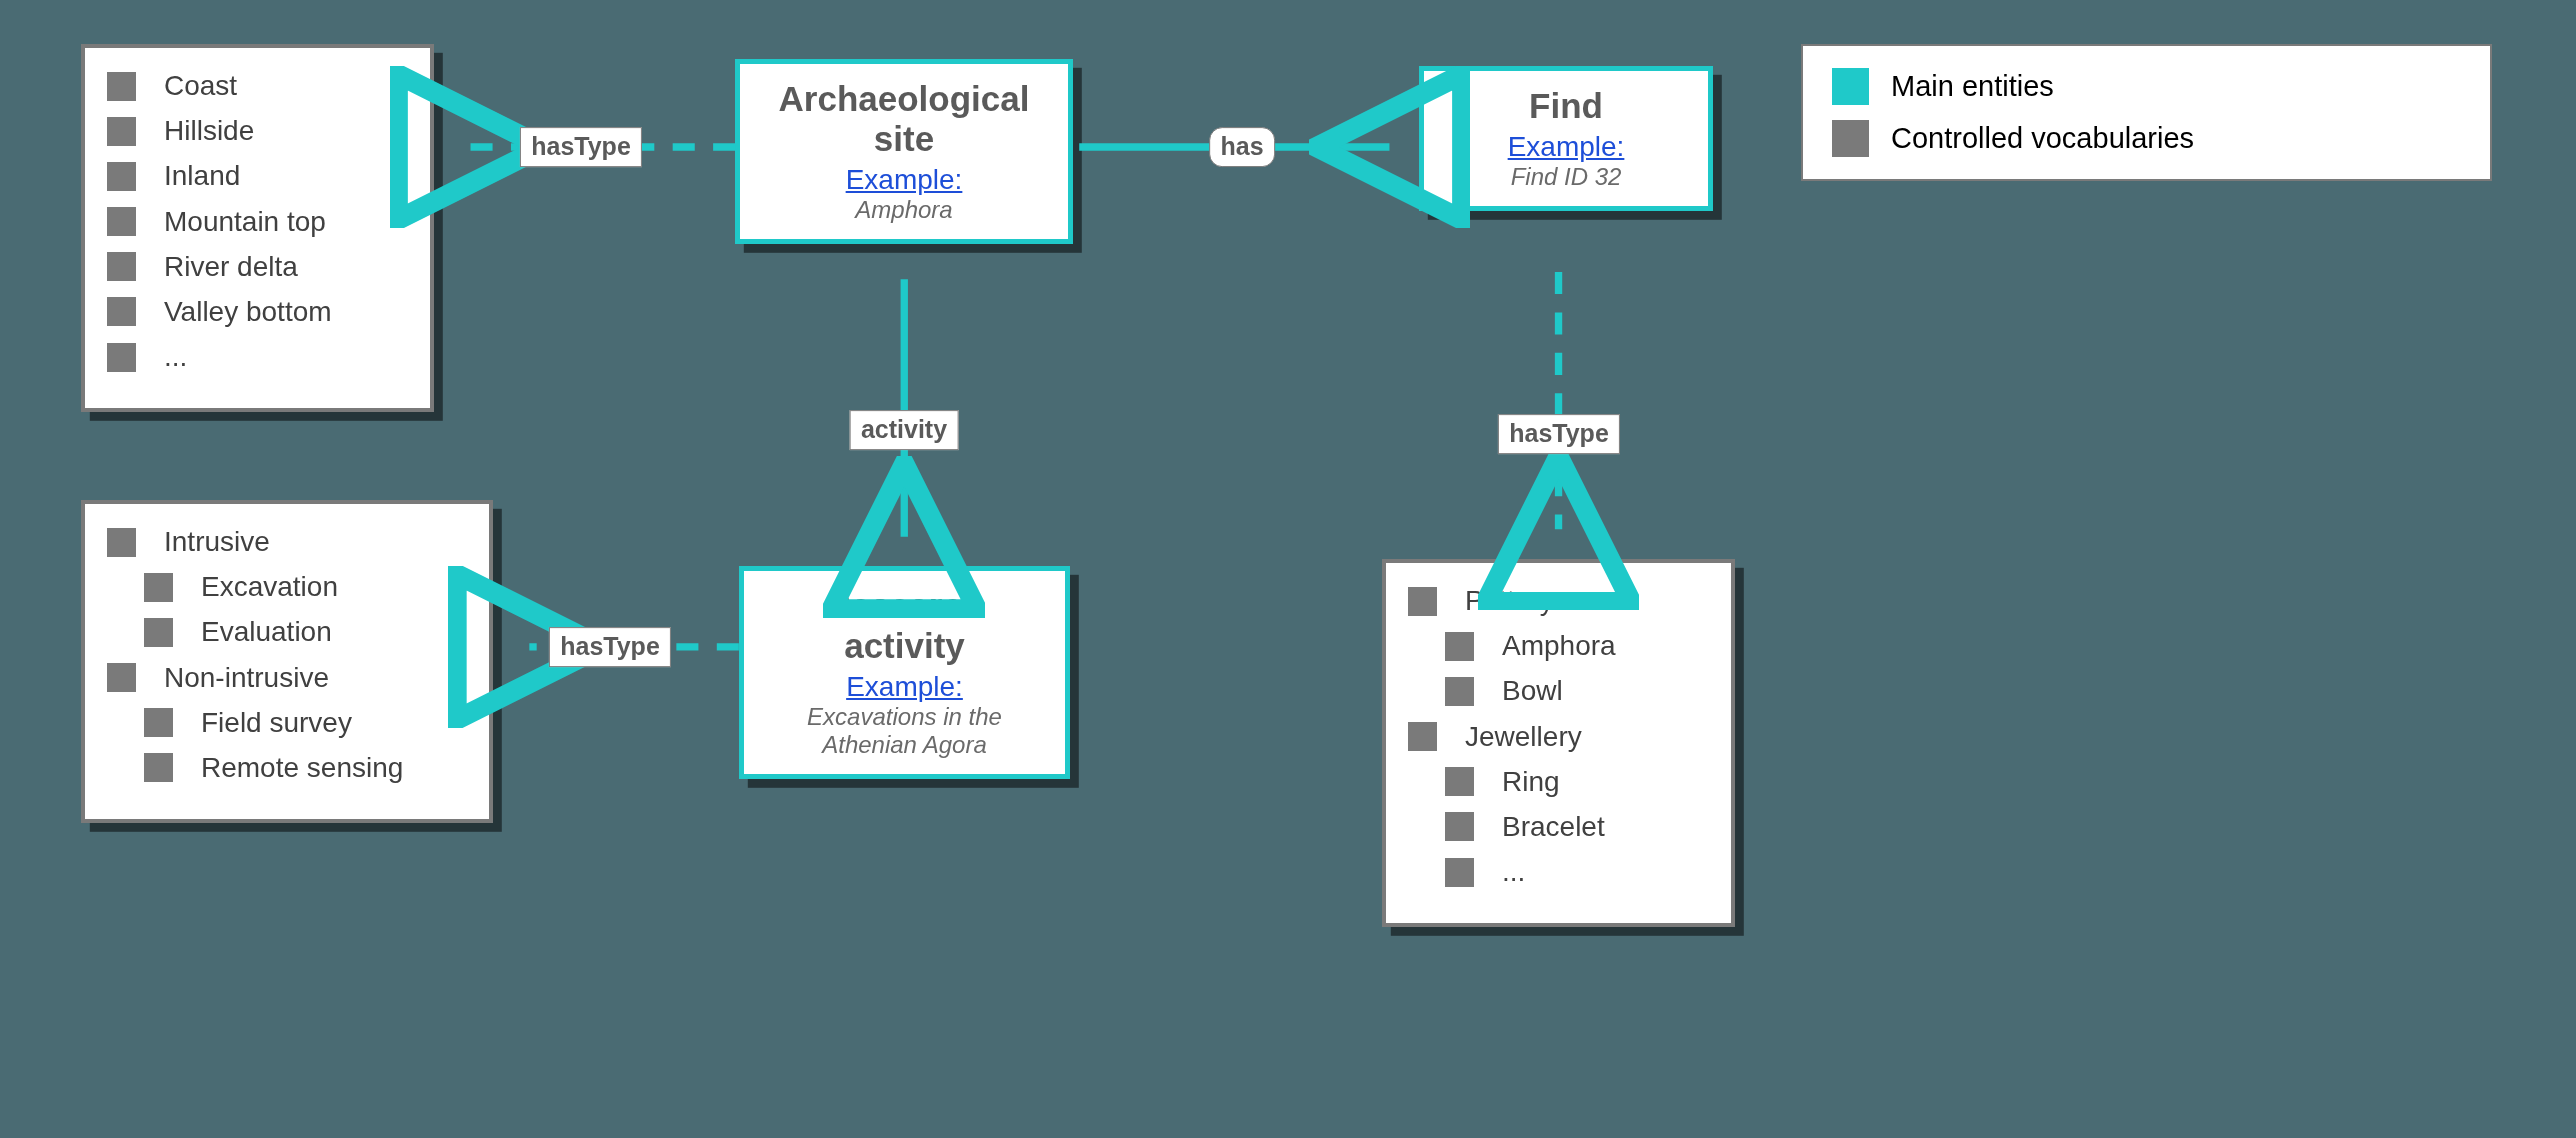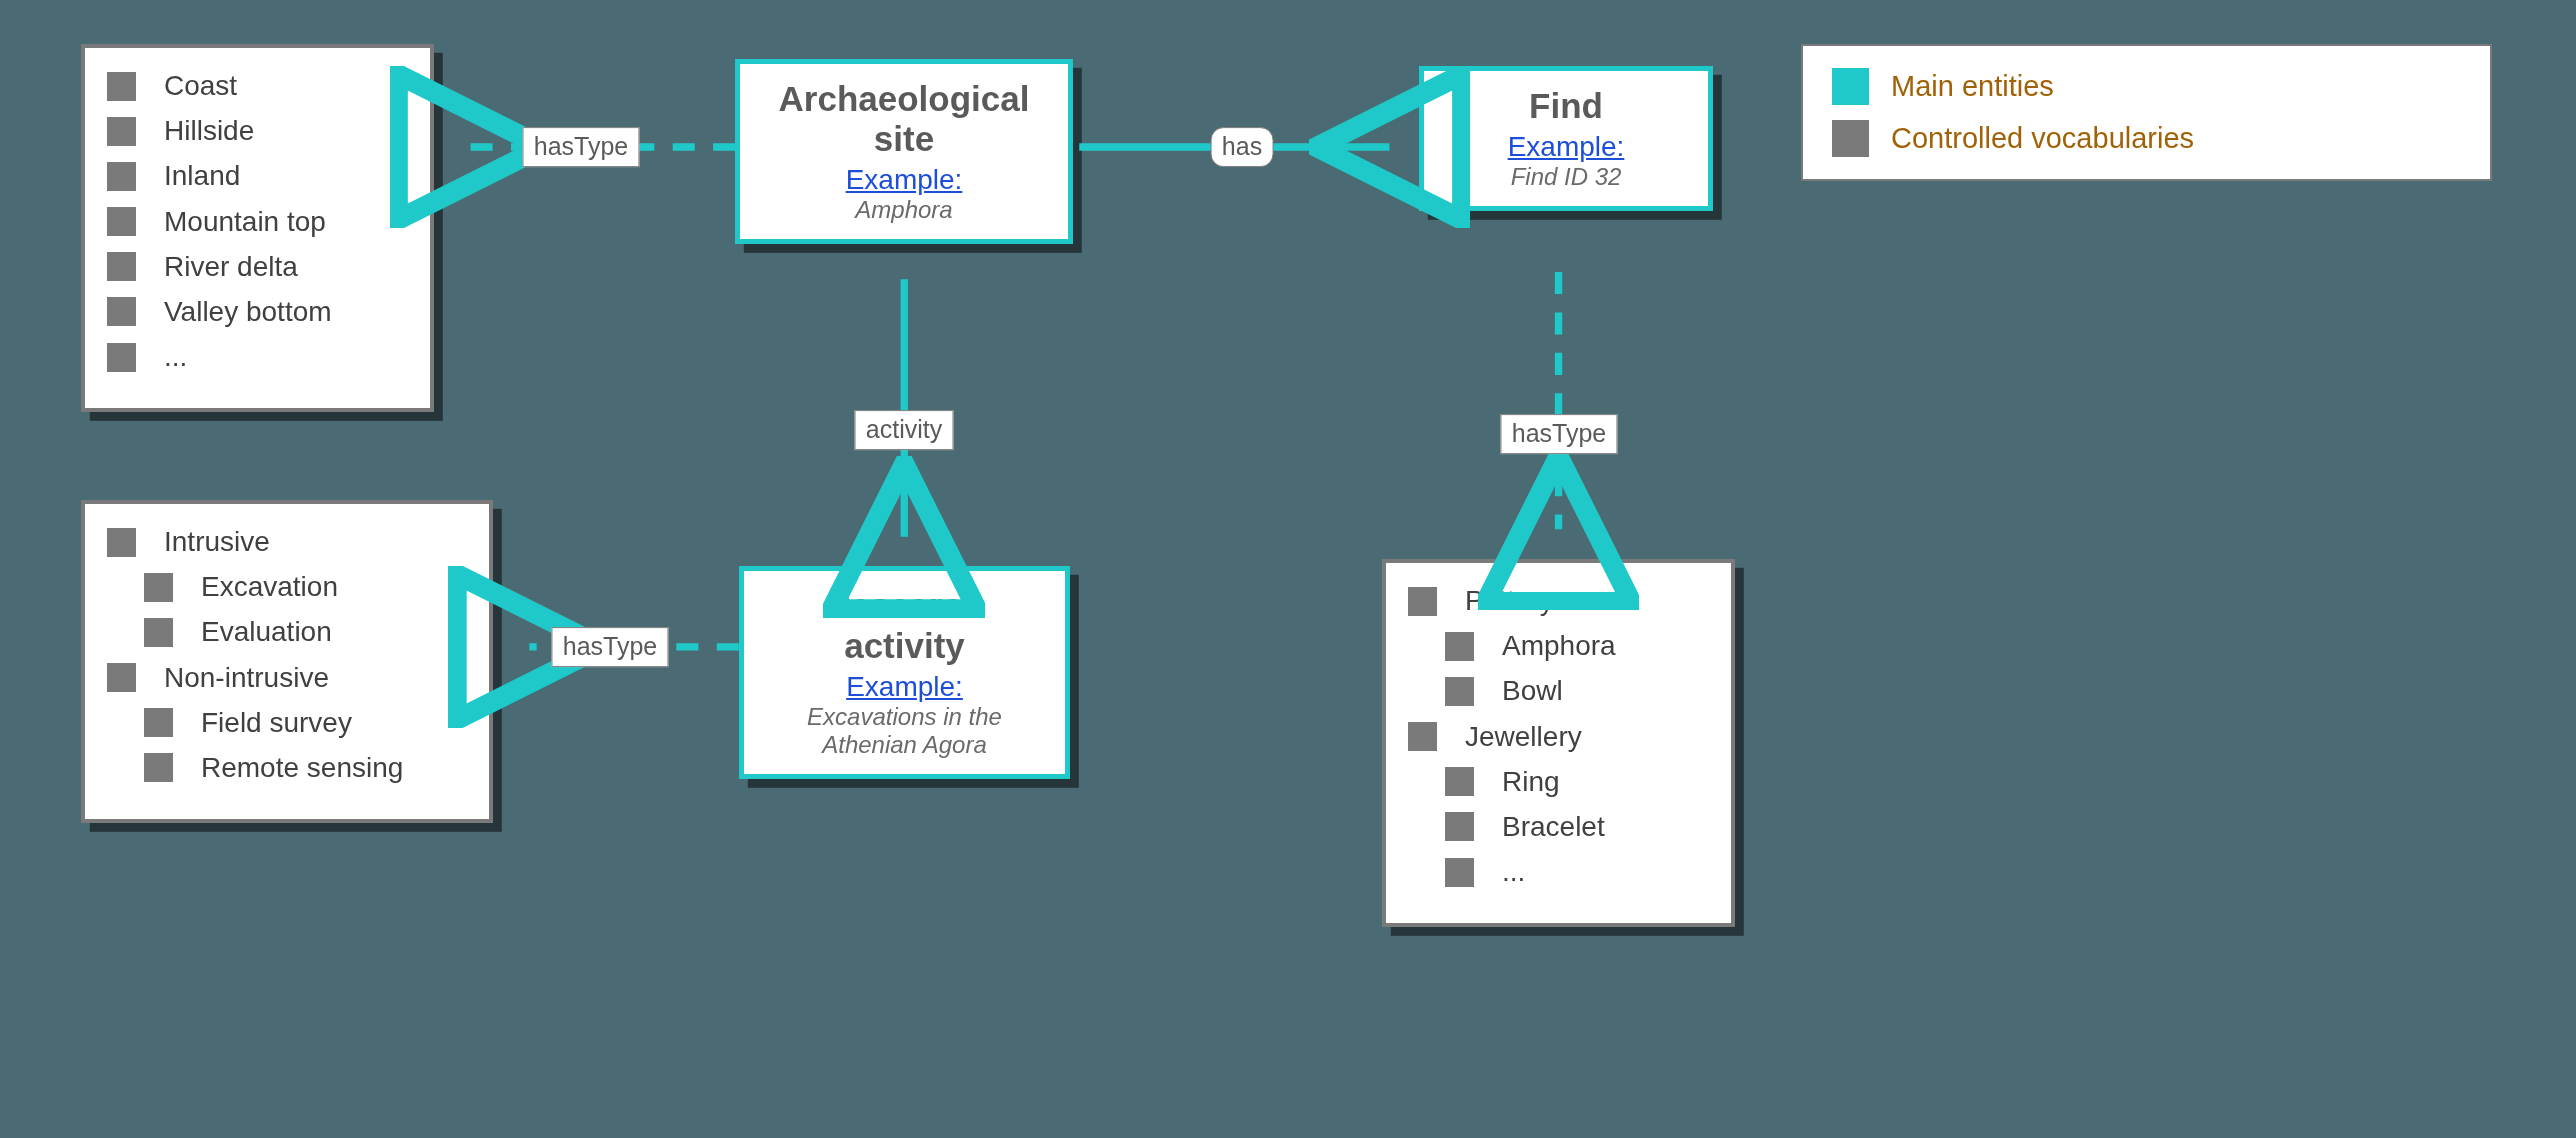--- a/index.html
+++ b/index.html
@@ -73,29 +73,29 @@
   }
   .legend-item:last-child { margin-bottom: 0; }
   .legend-square {
     width: 37px;
     height: 37px;
     margin-right: 22px;
     flex-shrink: 0;
   }
   .legend-label {
     font-size: 29px;
-    color: #a16207;
+    color: #000000;
   }
   .edge-label {
     position: absolute;
     background: #ffffff;
     border: 1.5px solid #7a7a7a;
     padding: 4.4px 10.3px;
     font-size: 25px;
-    font-weight: normal;
+    font-weight: bold;
     color: #5a5a5a;
     transform: translate(-50%, -50%);
   }
   svg.connector {
     position: absolute;
     overflow: visible;
     pointer-events: none;
   }
 </style>
 </head>

